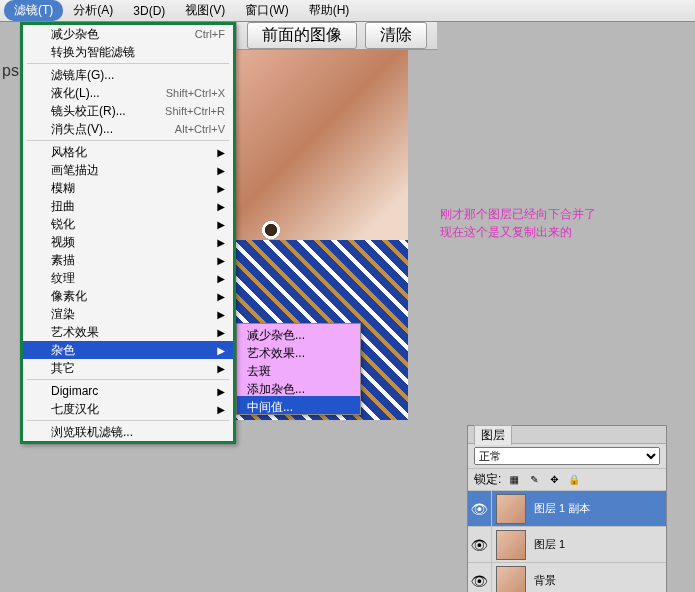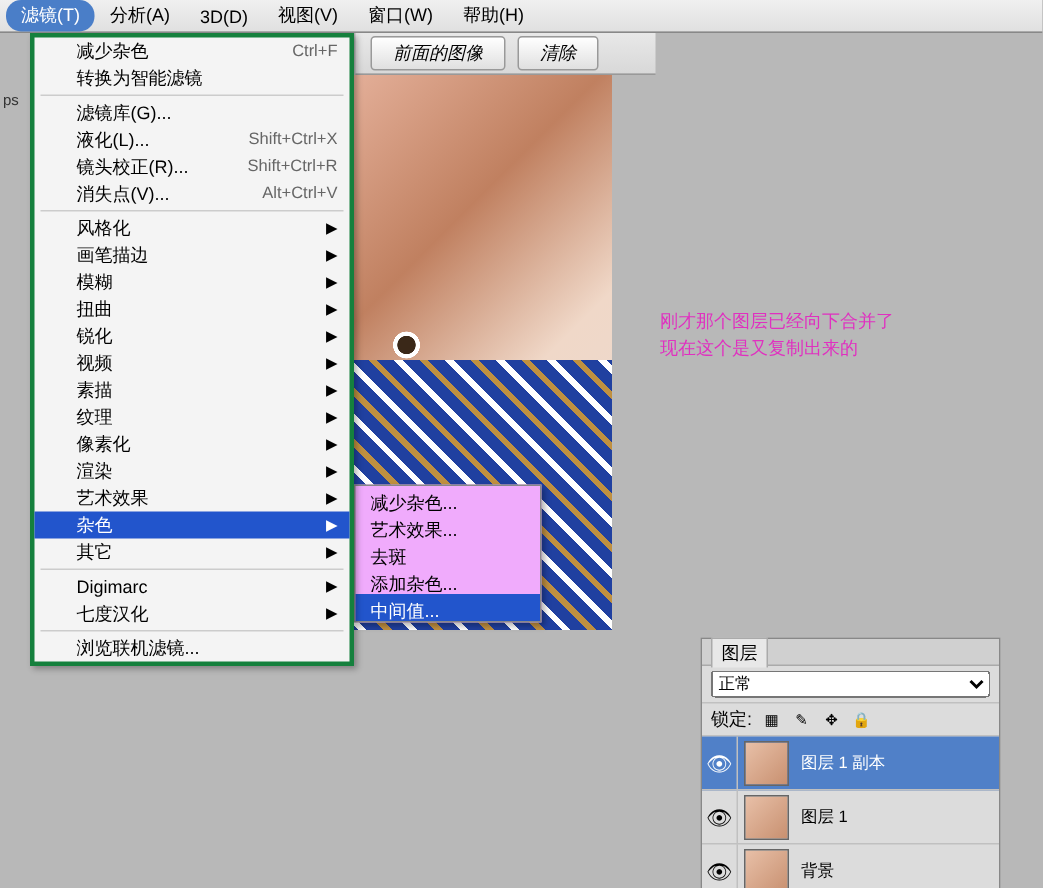--- a/index.html
+++ b/index.html
@@ -3,21 +3,21 @@
 <meta charset="utf-8">
 <style>
 * { margin: 0; padding: 0; box-sizing: border-box; font-family: "SimSun", Arial, sans-serif; font-size: 12px; }
 body { background: #b8b8b8; width: 695px; height: 592px; overflow: hidden; position: relative; }
 
 .menubar { background: linear-gradient(#f0f0f0, #e0e0e0); height: 22px; border-bottom: 1px solid #888; display: flex; align-items: center; padding: 0 4px; position: relative; z-index: 100; }
 .menubar-item { padding: 2px 10px; cursor: pointer; }
 .menubar-item.active { background: #4a7ec8; color: #fff; border-radius: 10px; }
 
 .toolbar { background: linear-gradient(#e8e8e8, #d8d8d8); height: 28px; border-bottom: 1px solid #999; display: flex; align-items: center; padding: 0 10px; gap: 8px; position: absolute; left: 237px; top: 22px; width: 200px; }
-.toolbar button { background: linear-gradient(#fff, #e0e0e0); border: 1px solid #999; border-radius: 3px; padding: 2px 14px; font-size: 12px; cursor: pointer; font-style: italic; }
+.toolbar button { background: linear-gradient(#fff, #e0e0e0); border: 1px solid #999; border-radius: 3px; padding: 2px 14px; font-size: 16px; cursor: pointer; }
 
 .dropdown { position: absolute; top: 22px; left: 20px; width: 216px; background: #f4f4f4; border: 3px solid #15803d; box-shadow: 2px 2px 4px rgba(0,0,0,0.3); z-index: 99; }
 .dropdown-item { padding: 3px 8px 3px 28px; display: flex; justify-content: space-between; align-items: center; cursor: pointer; position: relative; height: 18px; }
 .dropdown-item.highlighted { background: #2255cc; color: #fff; }
 .dropdown-item .arrow { font-size: 10px; }
 .dropdown-sep { height: 1px; background: #ccc; margin: 2px 4px; }
 .shortcut { color: #666; font-size: 11px; }
 
 .submenu { position: absolute; top: 323px; left: 236px; width: 125px; background: #f0abfc; border: 1px solid #888; box-shadow: 2px 2px 4px rgba(0,0,0,0.3); z-index: 98; }
 .submenu-item { padding: 3px 10px; cursor: pointer; height: 18px; }
@@ -36,21 +36,21 @@
 .layers-row { display: flex; align-items: center; padding: 3px 6px; gap: 6px; border-bottom: 1px solid #c0c0c0; }
 .layers-row select { flex: 1; font-size: 11px; height: 18px; }
 .lock-row { display: flex; align-items: center; padding: 2px 6px; gap: 6px; border-bottom: 1px solid #c0c0c0; font-size: 11px; }
 .lock-icon { width: 14px; height: 14px; display: inline-flex; align-items: center; justify-content: center; font-size: 10px; }
 .layer-item { display: flex; align-items: center; height: 36px; border-bottom: 1px solid #c0c0c0; }
 .layer-item.selected { background: #5080c8; color: #fff; }
 .eye { width: 24px; height: 36px; display: flex; align-items: center; justify-content: center; border-right: 1px solid #c0c0c0; font-size: 14px; }
 .thumb { width: 30px; height: 30px; margin: 0 4px; border: 1px solid #666; background: linear-gradient(135deg, #e8c0a8, #c89070); }
 .layer-label { flex: 1; padding: 0 4px; font-size: 11px; }
 
-.tab-label { position: absolute; left: 2px; top: 62px; font-size: 10px; color: #333; }
+.tab-label { position: absolute; left: 2px; top: 62px; font-size: 16px; color: #333; }
 </style>
 </head>
 <body>
 
 <div class="menubar">
   <div class="menubar-item active">滤镜(T)</div>
   <div class="menubar-item">分析(A)</div>
   <div class="menubar-item">3D(D)</div>
   <div class="menubar-item">视图(V)</div>
   <div class="menubar-item">窗口(W)</div>

